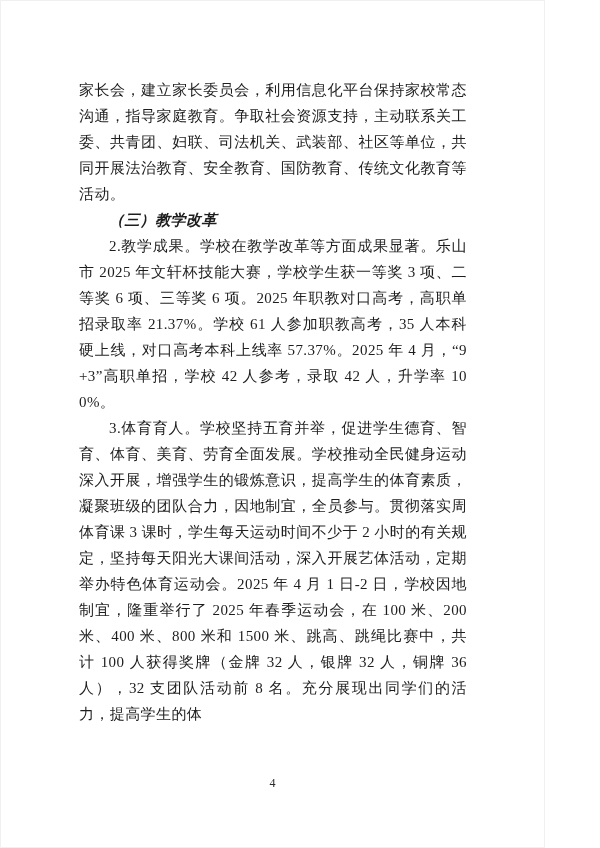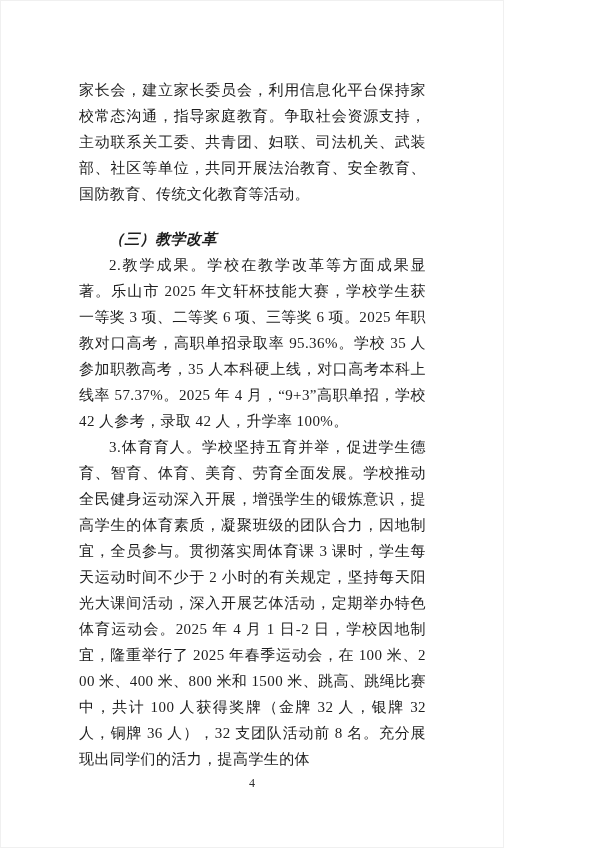--- a/index.html
+++ b/index.html
@@ -3,21 +3,21 @@
 <meta charset="utf-8">
 <style>
   html, body {
     margin: 0;
     padding: 0;
     background: #ffffff;
   }
   .page {
     position: relative;
     box-sizing: border-box;
-    width: 504px;
+    width: 545px;
     height: 848px;
     background: #ffffff;
     border: 1px solid #f0f0f0;
     padding: 76px 77px 0 78px;
     font-family: "Liberation Serif", "DejaVu Serif", serif;
     color: #1d1d1d;
     overflow: hidden;
   }
   .doc p {
     margin: 0;
@@ -28,37 +28,36 @@
     text-justify: inter-ideograph;
     word-break: break-all;
   }
   .doc p.indent {
     text-indent: 2em;
   }
   .doc p.heading {
     font-style: italic;
     font-weight: 600;
     text-indent: 2em;
-    margin-top: 19px;
   }
   .page-number {
     position: absolute;
     left: 0;
     bottom: 56px;
     width: 100%;
     text-align: center;
     font-size: 12px;
     color: #2a2a2a;
     letter-spacing: 0;
   }
 </style>
 </head>
 <body>
 
 <div class="page">
   <div class="doc">
     <p>家长会，建立家长委员会，利用信息化平台保持家校常态沟通，指导家庭教育。争取社会资源支持，主动联系关工委、共青团、妇联、司法机关、武装部、社区等单位，共同开展法治教育、安全教育、国防教育、传统文化教育等活动。</p>
     <p class="heading">（三）教学改革</p>
-    <p class="indent">2.教学成果。学校在教学改革等方面成果显著。乐山市 2025 年文轩杯技能大赛，学校学生获一等奖 3 项、二等奖 6 项、三等奖 6 项。2025 年职教对口高考，高职单招录取率 95.36%。学校 35 人参加职教高考，35 人本科硬上线，对口高考本科上线率 57.37%。2025 年 4 月，“9+3”高职单招，学校 42 人参考，录取 42 人，升学率 100%。</p>
+    <p class="indent">2.教学成果。学校在教学改革等方面成果显著。乐山市 2025 年文轩杯技能大赛，学校学生获一等奖 3 项、二等奖 6 项、三等奖 6 项。2025 年职教对口高考，高职单招录取率 21.37%。学校 61 人参加职教高考，35 人本科硬上线，对口高考本科上线率 57.37%。2025 年 4 月，“9+3”高职单招，学校 42 人参考，录取 42 人，升学率 100%。</p>
     <p class="indent">3.体育育人。学校坚持五育并举，促进学生德育、智育、体育、美育、劳育全面发展。学校推动全民健身运动深入开展，增强学生的锻炼意识，提高学生的体育素质，凝聚班级的团队合力，因地制宜，全员参与。贯彻落实周体育课 3 课时，学生每天运动时间不少于 2 小时的有关规定，坚持每天阳光大课间活动，深入开展艺体活动，定期举办特色体育运动会。2025 年 4 月 1 日-2 日，学校因地制宜，隆重举行了 2025 年春季运动会，在 100 米、200 米、400 米、800 米和 1500 米、跳高、跳绳比赛中，共计 100 人获得奖牌（金牌 32 人，银牌 32 人，铜牌 36 人），32 支团队活动前 8 名。充分展现出同学们的活力，提高学生的体</p>
   </div>
   <div class="page-number">4</div>
 </div>
 
 </body></html>

